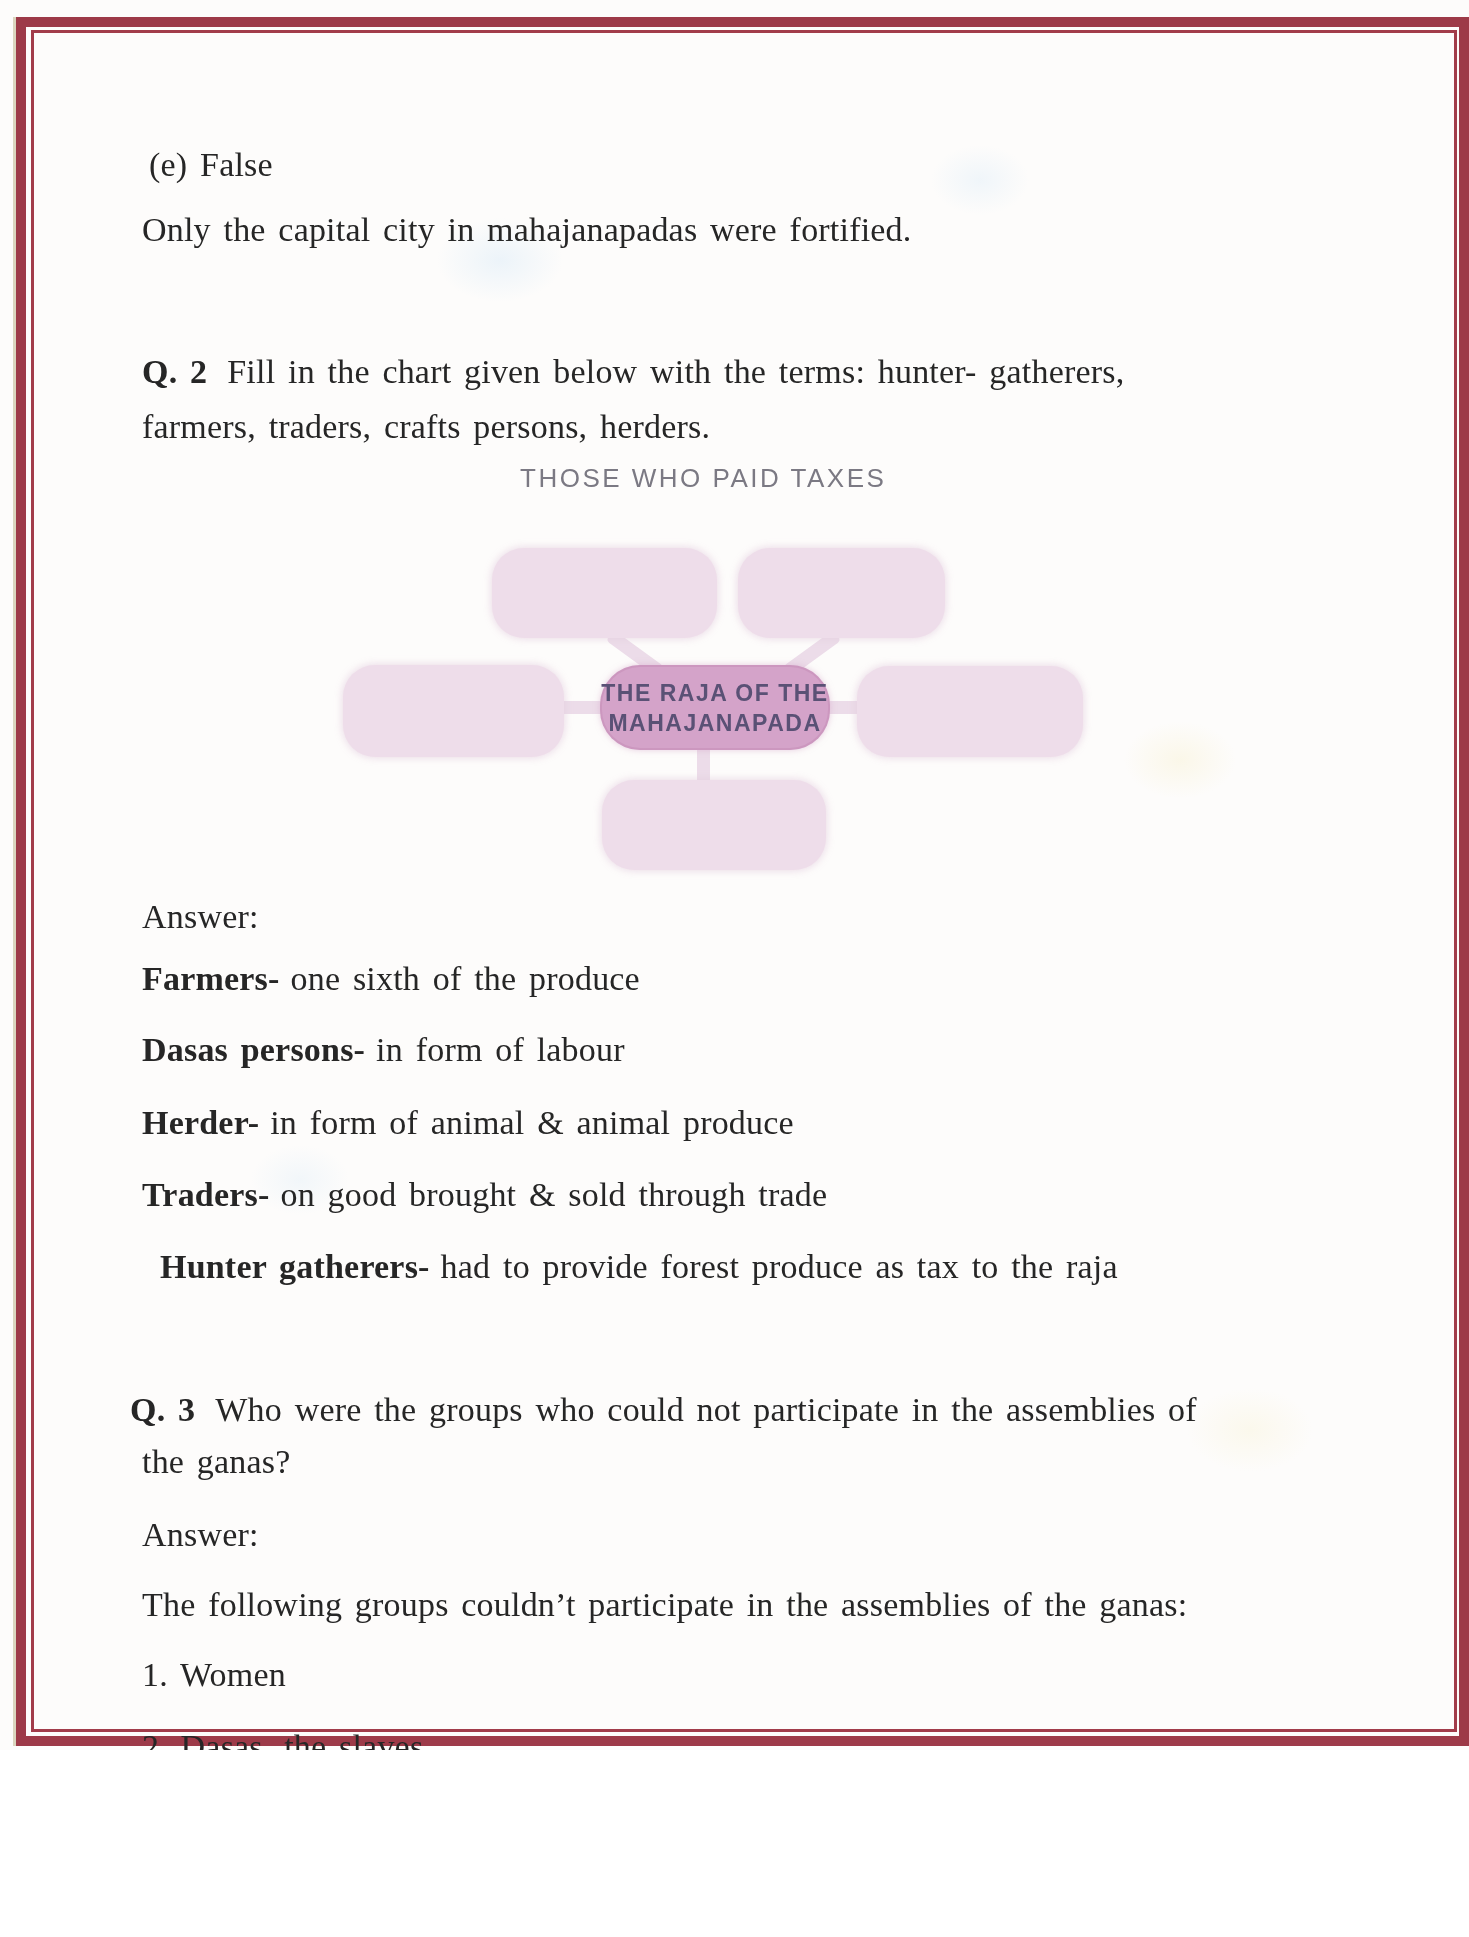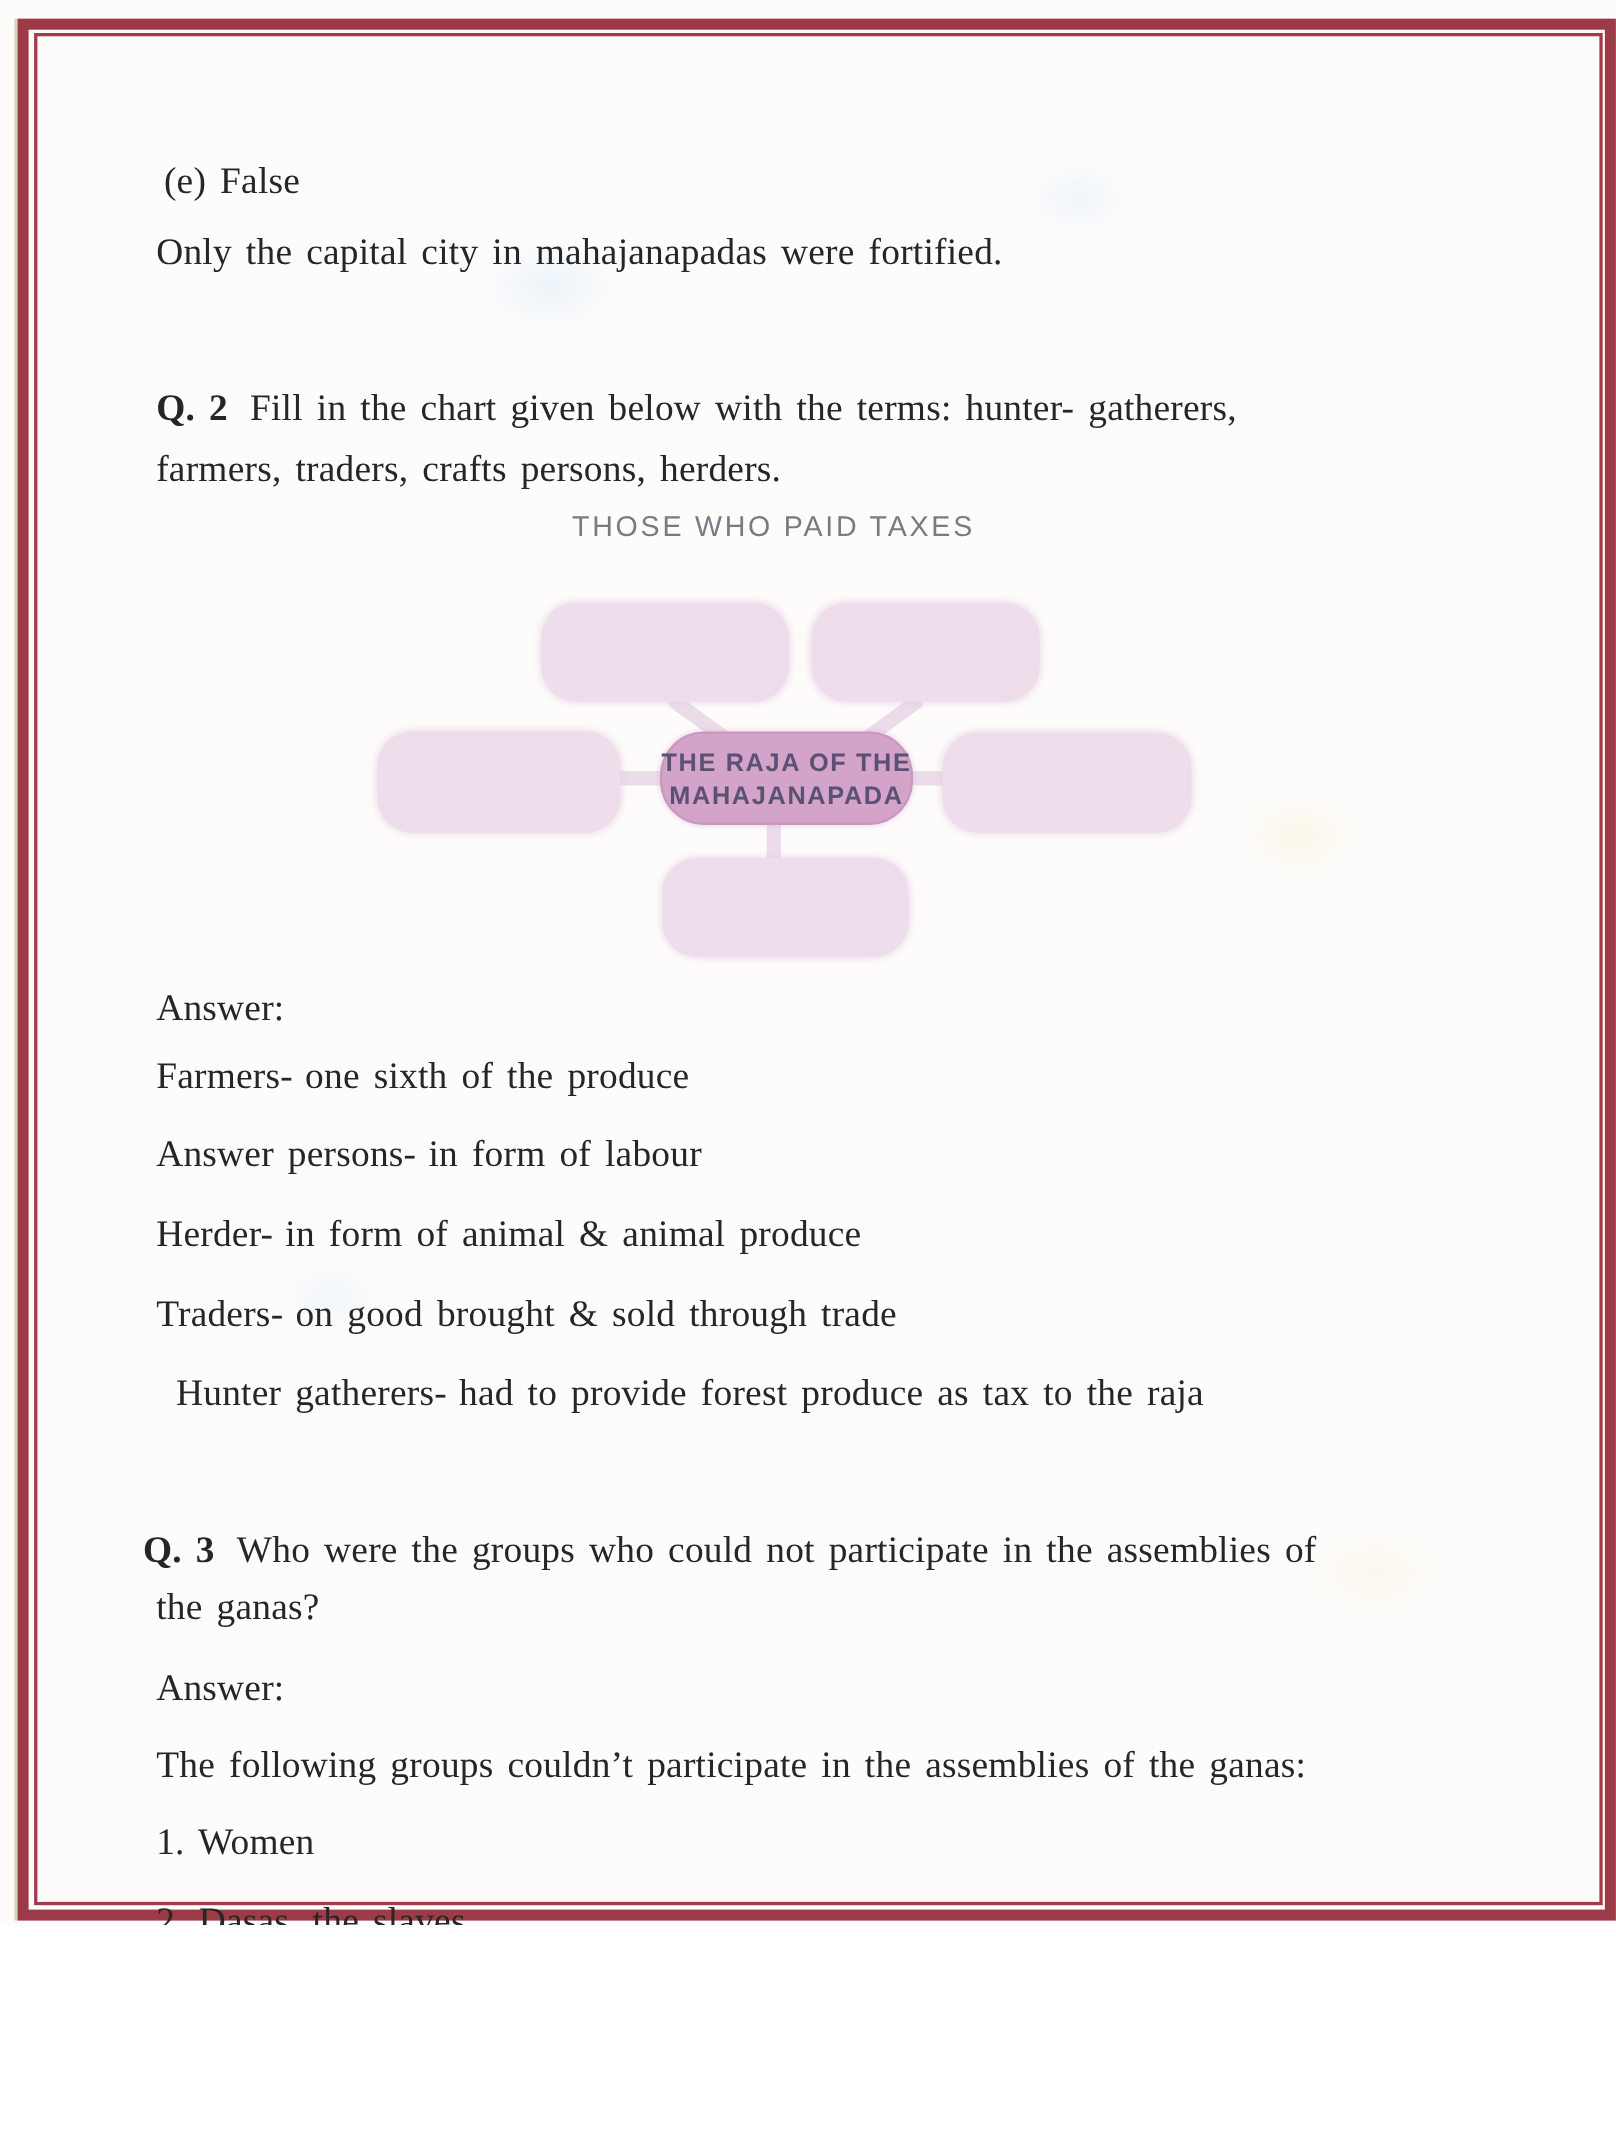--- a/index.html
+++ b/index.html
@@ -26,21 +26,21 @@
     box-shadow: -3px 0 0 rgba(190,180,140,0.55);
     pointer-events: none;
   }
   .frame-thin {
     position: absolute; left: 31px; top: 30px; right: 12px; bottom: 18px;
     border: 3px solid #a23c4a;
     pointer-events: none;
   }
 
   .t { position: absolute; font-size: 34px; line-height: 1.18; white-space: nowrap; word-spacing: 4px; letter-spacing: 0.2px; }
-  .term { font-weight: normal; margin-right: 11px; margin-top: 38px; }
+  .term { font-weight: bold; margin-right: 11px; margin-top: 38px; }
   .qlabel { font-weight: bold; margin-right: 20px; }
 
   
   .diag-title {
     position: absolute; left: 520px; top: 463px; width: 360px;
     font-family: "Liberation Sans", sans-serif;
     font-size: 26px; letter-spacing: 2.5px; color: #7b7983;
     text-align: center; white-space: nowrap;
   }
   .node {
@@ -94,21 +94,21 @@
     <div>THE RAJA OF THE</div>
     <div>MAHAJANAPADA</div>
   </div>
 
   <div class="t" style="left:142px; top:897px">Answer:</div>
 
   <div class="t" style="left:142px; top:959px">
     <span class="term">Farmers-</span><span>one sixth of the produce</span>
   </div>
   <div class="t" style="left:142px; top:1030px">
-    <span class="term">Answer persons-</span><span>in form of labour</span>
+    <span class="term">Dasas persons-</span><span>in form of labour</span>
   </div>
   <div class="t" style="left:142px; top:1103px">
     <span class="term">Herder-</span><span>in form of animal &amp; animal produce</span>
   </div>
   <div class="t" style="left:142px; top:1175px">
     <span class="term">Traders-</span><span>on good brought &amp; sold through trade</span>
   </div>
   <div class="t" style="left:160px; top:1247px">
     <span class="term">Hunter gatherers-</span><span>had to provide forest produce as tax to the raja</span>
   </div>

